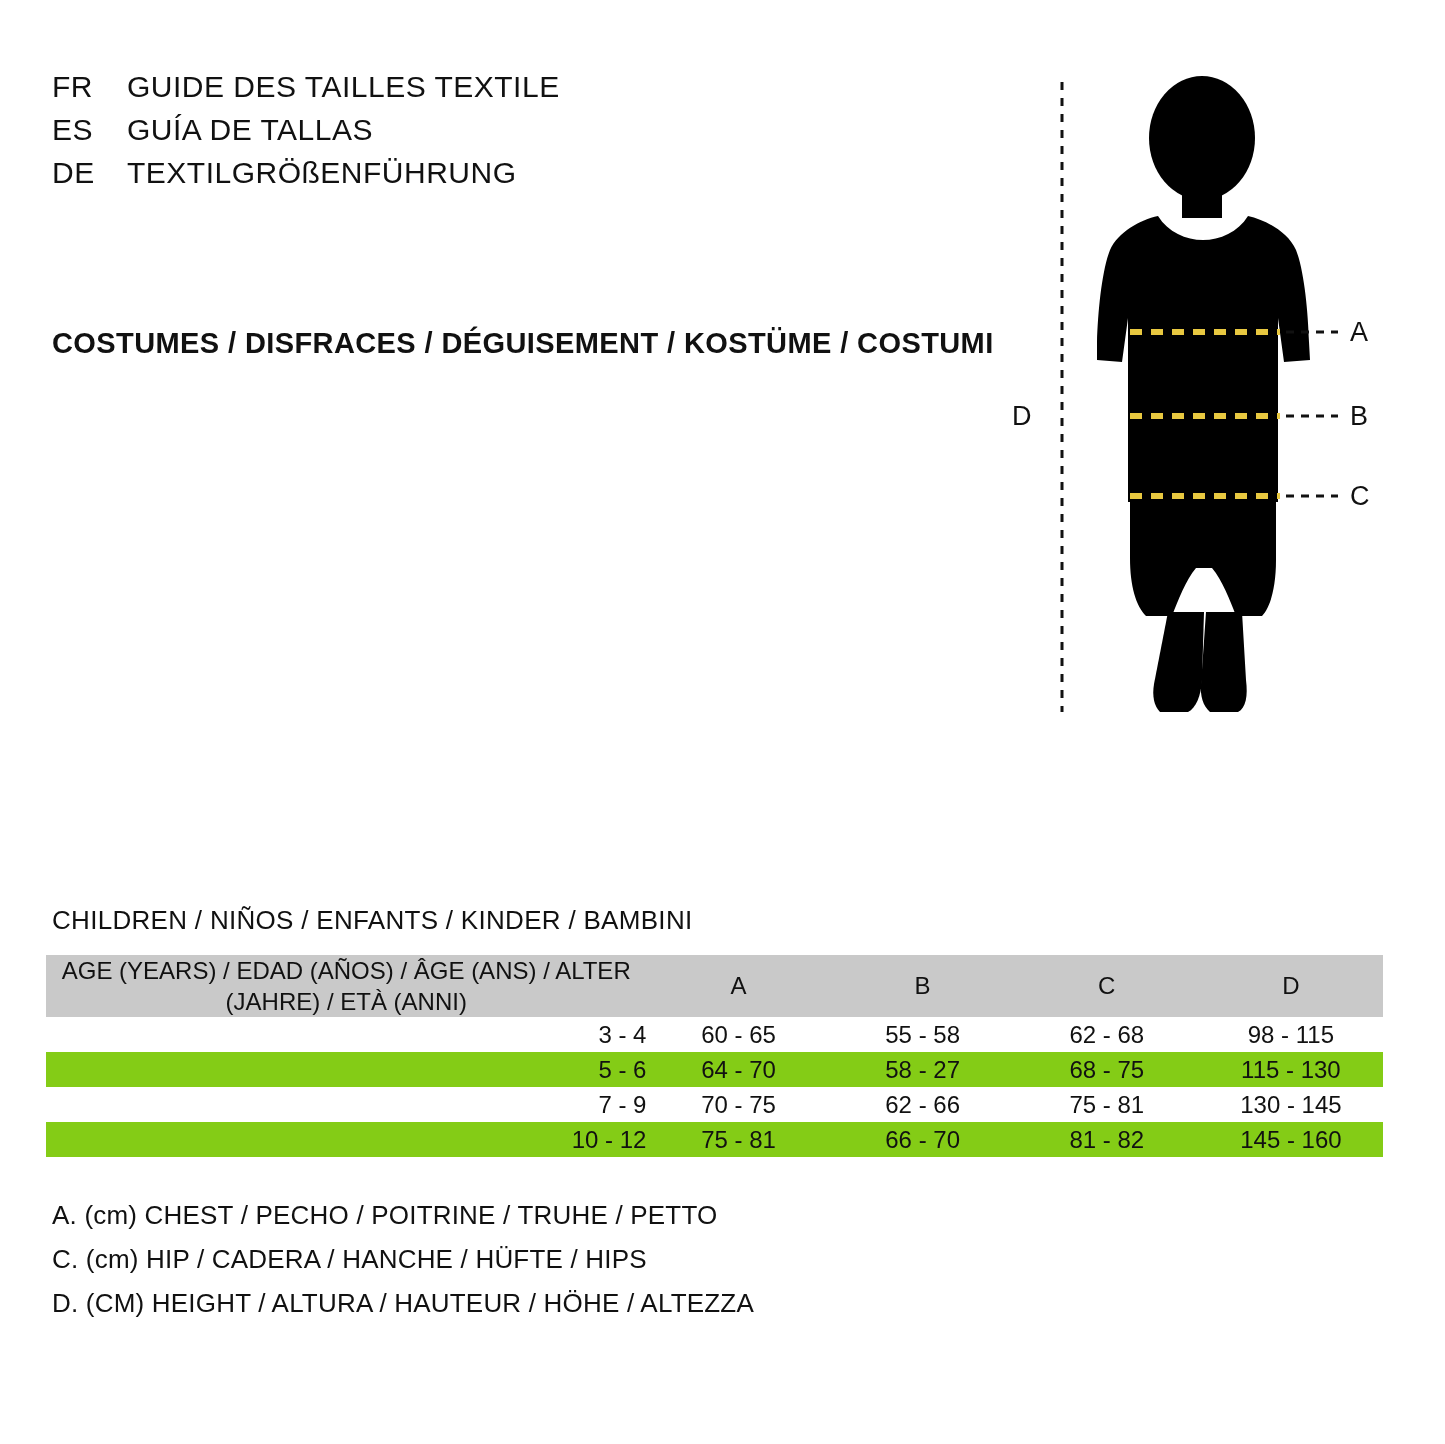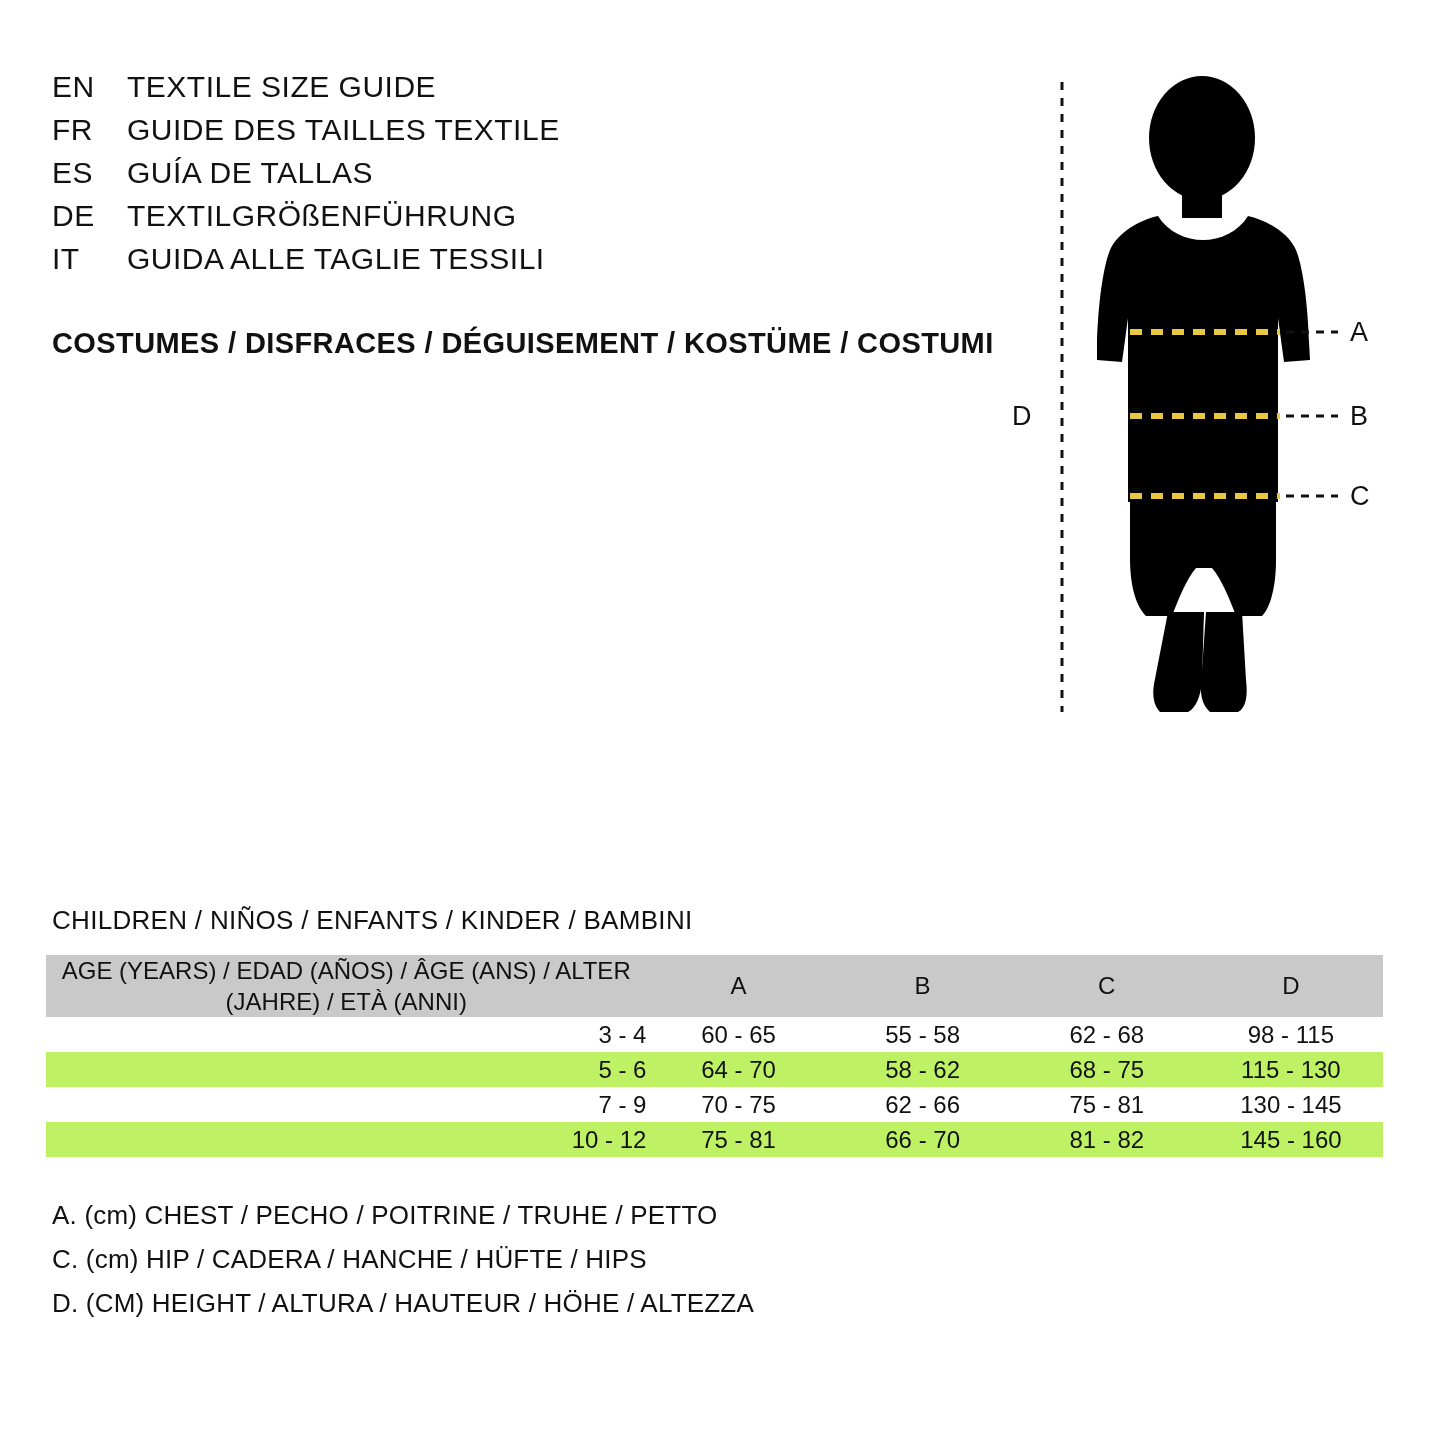--- a/index.html
+++ b/index.html
@@ -111,21 +111,21 @@
   }
   th.col-head {
     width: 184px;
     font-size: 24px;
   }
   tbody td.age-cell {
     text-align: right;
     padding-left: 12px;
   }
   tbody tr.alt {
-    background: #bef264;
+    background: #84cc16;
   }
   tbody tr.plain {
     background: #ffffff;
   }
 
   
   .legend {
     position: absolute;
     left: 52px;
     top: 1200px;
@@ -134,40 +134,32 @@
   .legend-row {
     font-size: 26px;
     height: 44px;
     letter-spacing: 0.2px;
   }
 </style>
 </head>
 <body>
 
 <div class="lang-block">
-  <div class="lang-row">
-    <span class="lang-code">EN</span>
-    <span class="lang-text">TEXTILE SIZE GUIDE</span>
-  </div>
   <div class="lang-row">
     <span class="lang-code">FR</span>
     <span class="lang-text">GUIDE DES TAILLES TEXTILE</span>
   </div>
   <div class="lang-row">
     <span class="lang-code">ES</span>
     <span class="lang-text">GUÍA DE TALLAS</span>
   </div>
   <div class="lang-row">
     <span class="lang-code">DE</span>
     <span class="lang-text">TEXTILGRÖßENFÜHRUNG</span>
   </div>
-  <div class="lang-row">
-    <span class="lang-code">IT</span>
-    <span class="lang-text">GUIDA ALLE TAGLIE TESSILI</span>
-  </div>
 </div>
 
 <div class="costumes-line">COSTUMES / DISFRACES / DÉGUISEMENT / KOSTÜME / COSTUMI</div>
 
 <div class="figure-area">
   <svg class="fig-svg" width="420" height="660" viewBox="0 0 420 660">
 
     <line x1="72" y1="22" x2="72" y2="652" stroke="#111111" stroke-width="3" stroke-dasharray="8 8"></line>
 
     <g fill="#000000">
@@ -218,21 +210,21 @@
     <tr class="plain">
       <td class="age-cell">3 - 4</td>
       <td>60 - 65</td>
       <td>55 - 58</td>
       <td>62 - 68</td>
       <td>98 - 115</td>
     </tr>
     <tr class="alt">
       <td class="age-cell">5 - 6</td>
       <td>64 - 70</td>
-      <td>58 - 62</td>
+      <td>58 - 27</td>
       <td>68 - 75</td>
       <td>115 - 130</td>
     </tr>
     <tr class="plain">
       <td class="age-cell">7 - 9</td>
       <td>70 - 75</td>
       <td>62 - 66</td>
       <td>75 - 81</td>
       <td>130 - 145</td>
     </tr>

